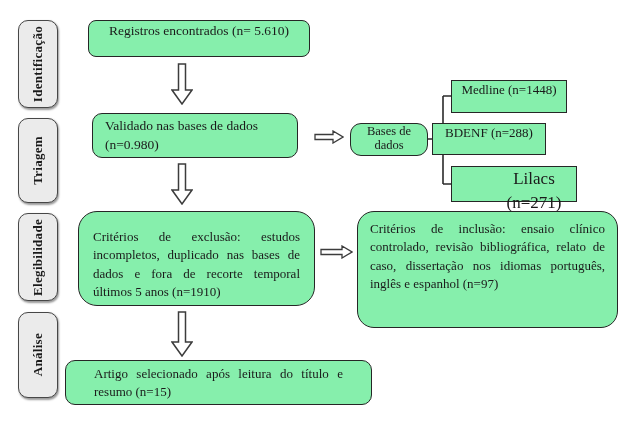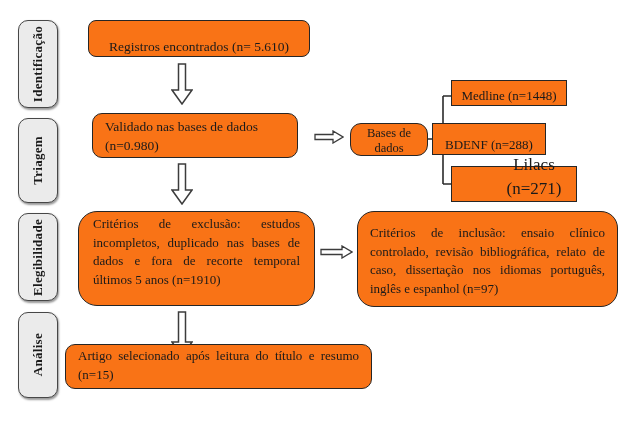--- a/index.html
+++ b/index.html
@@ -13,22 +13,22 @@
     width:40px;background:#ebebeb;border:1.6px solid #474747;border-radius:10px;
     box-shadow:1px 1.5px 2px rgba(0,0,0,.40);
     display:flex;align-items:center;justify-content:center;
   }
   .stage span{
     writing-mode:vertical-rl;transform:rotate(180deg);
     font-weight:bold;font-size:13px;letter-spacing:.3px;white-space:nowrap;
   }
   
   .node{
-    background:#f97316;border:1.5px solid #262626;
-    display:flex;align-items:flex-end;font-size:13px;line-height:1.42;
+    background:#86efac;border:1.5px solid #262626;
+    display:flex;align-items:flex-start;font-size:13px;line-height:1.42;
   }
   .round{border-radius:10px;}
   .round-lg{border-radius:19px;}
   .center{justify-content:center;text-align:center;}
   .just{text-align:justify;}
   .just span{display:block;width:100%;}
   .arrow{line-height:0;}
 </style>
 </head>
 <body>
@@ -71,21 +71,21 @@
   <div class="abs node center" style="left:350px;top:123px;width:78px;height:33px;font-size:12.5px;line-height:1.15;border-radius:11px;">
     <span>Bases de dados</span>
   </div>
 
   <div class="abs arrow" style="left:427px;top:92px;">
     <svg width="26" height="98" viewBox="0 0 26 98">
       <path d="M0 47 H26 M16 4 V92 M16 4 H26 M16 92 H26" fill="none" stroke="#2b2b2b" stroke-width="1.6"></path>
     </svg>
   </div>
 
-  <div class="abs node center" style="left:451px;top:80px;width:116px;height:26px;">
+  <div class="abs node center" style="left:451px;top:80px;width:116px;height:33px;">
     <span>Medline (n=1448)</span>
   </div>
   <div class="abs node center" style="left:432px;top:123px;width:114px;height:32px;">
     <span>BDENF (n=288)</span>
   </div>
   <div class="abs node center" style="left:451px;top:166px;width:126px;height:36px;font-size:17px;padding-left:40px;">
     <span>Lilacs (n=271)</span>
   </div>
 
   <div class="abs arrow" style="left:171px;top:163px;">
@@ -97,27 +97,27 @@
   <div class="abs node round-lg just" style="left:78px;top:211px;width:237px;height:95px;padding:16px 14px;">
     <span>Critérios de exclusão: estudos incompletos, duplicado nas bases de dados e fora de recorte temporal últimos 5 anos (n=1910)</span>
   </div>
 
   <div class="abs arrow" style="left:320px;top:245px;">
     <svg width="33" height="14" viewBox="0 0 33 14">
         <path d="M1 4.5 H22 V1 L32 7 L22 13 V9.5 H1 Z" fill="#fff" stroke="#3c3c3c" stroke-width="1.3"></path>
       </svg>
   </div>
 
-  <div class="abs node round-lg just" style="left:357px;top:211px;width:261px;height:96px;padding:8px 12px;border-radius:17px;">
+  <div class="abs node round-lg just" style="left:357px;top:211px;width:261px;height:117px;padding:8px 12px;border-radius:17px;">
     <span>Critérios de inclusão: ensaio clínico controlado, revisão bibliográfica, relato de caso, dissertação nos idiomas português, inglês e espanhol (n=97)</span>
   </div>
 
   <div class="abs arrow" style="left:171px;top:311px;">
     <svg width="22" height="46" viewBox="0 0 22 46">
         <path d="M7.5 1 H14.5 V31 H21 L11 45 L1 31 H7.5 Z" fill="#fff" stroke="#3c3c3c" stroke-width="1.5"></path>
       </svg>
   </div>
 
-  <div class="abs node round just" style="left:65px;top:344px;width:307px;height:45px;padding:4px 12px;">
+  <div class="abs node round just" style="left:65px;top:360px;width:307px;height:45px;padding:4px 28px;">
     <span>Artigo selecionado após leitura do título e resumo (n=15)</span>
   </div>
 
 </div>
 
 </body></html>

